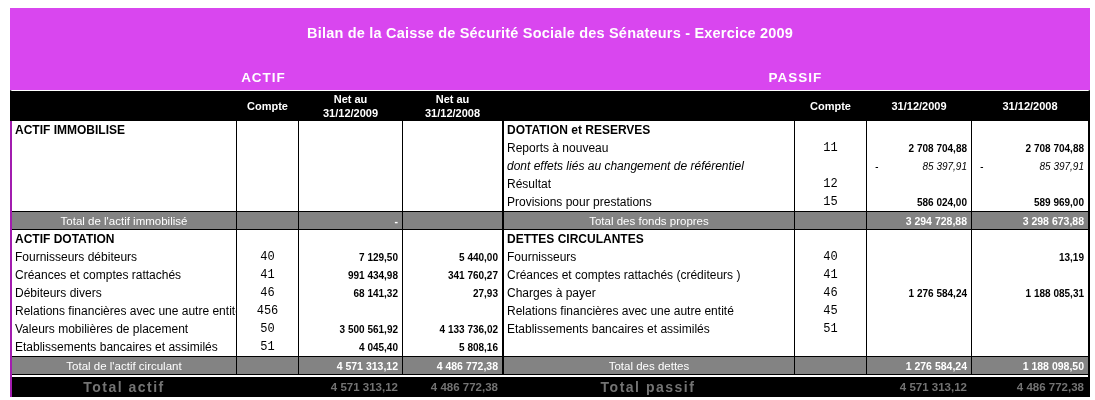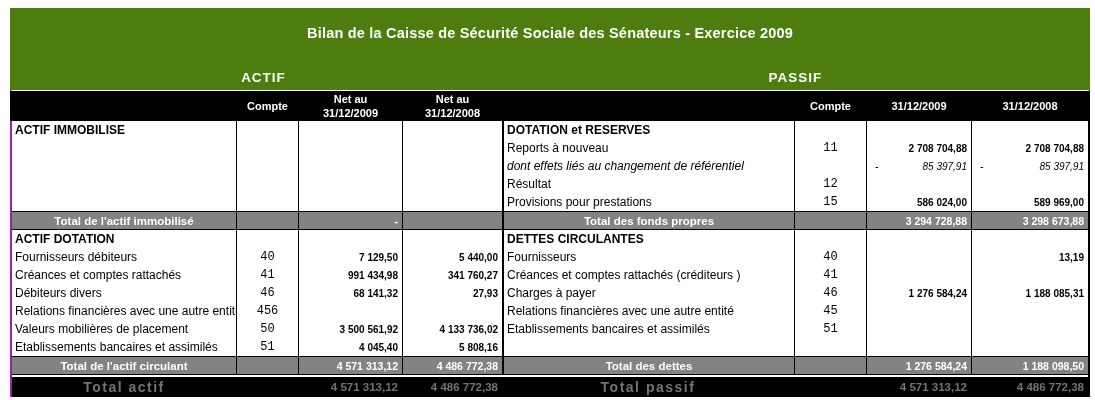--- a/index.html
+++ b/index.html
@@ -1,20 +1,20 @@
 <!DOCTYPE html>
 <html><head>
 <meta charset="utf-8">
 <style>
   html,body{margin:0;padding:0;background:#fff;}
   body{width:1095px;height:400px;position:relative;font-family:"Liberation Sans",sans-serif;color:#000;overflow:hidden;}
   .sheet{position:absolute;left:10px;top:8px;width:1080px;}
 
   
-  .band{background:#4d7c0f;height:82px;position:relative;color:#fff;}
+  .band{background:#d946ef;height:82px;position:relative;color:#fff;}
   .band .title{text-align:center;padding-top:17px;font-weight:bold;font-size:14.5px;letter-spacing:.2px;}
   .side-label{position:absolute;bottom:5px;font-weight:bold;font-size:13.5px;letter-spacing:1px;text-align:center;}
   .side-label.actif{left:8px;width:491px;}
   .side-label.passif{left:491px;width:589px;}
 
   
   .grid-row{display:grid;grid-template-columns:224px 62px 104px 100px 292px 72px 105px 117px;}
 
   
   .header-row{background:#000;color:#fff;height:30px;border-top:1px solid #fff;
@@ -34,21 +34,21 @@
   .lbl{padding-left:3px;font-size:12px;}
   .lbl.section{font-weight:bold;}
   .note{font-style:italic;}
   .cpt{justify-content:center;font-size:12px;font-family:Liberation Mono, monospace;}
   .val{justify-content:flex-end;padding-right:4px;font-size:10px;font-weight:bold;}
   .val.note{font-weight:normal;}
   .val.neg{justify-content:space-between;padding-left:8px;}
 
   
   .tbody .total-row{height:17px;background:#838383;color:#fff;border-top:1px solid #000;border-bottom:1px solid #000;}
-  .total-row .lbl{justify-content:center;padding-left:0;font-size:11.5px;font-weight:bold;}
+  .total-row .lbl{justify-content:center;padding-left:0;font-size:11.5px;font-weight:normal;}
   .total-row .val{font-size:10.5px;}
 
   
   .tbody .grand-row{height:20px;background:#000;color:#737373;margin-top:2px;}
   .grand-row > *{border-left:none !important;}
   .grand-row .lbl{justify-content:center;padding-left:0;font-size:14px;font-weight:bold;letter-spacing:1.5px;}
   .grand-row .val{font-size:11.5px;}
 </style>
 </head>
 <body>

